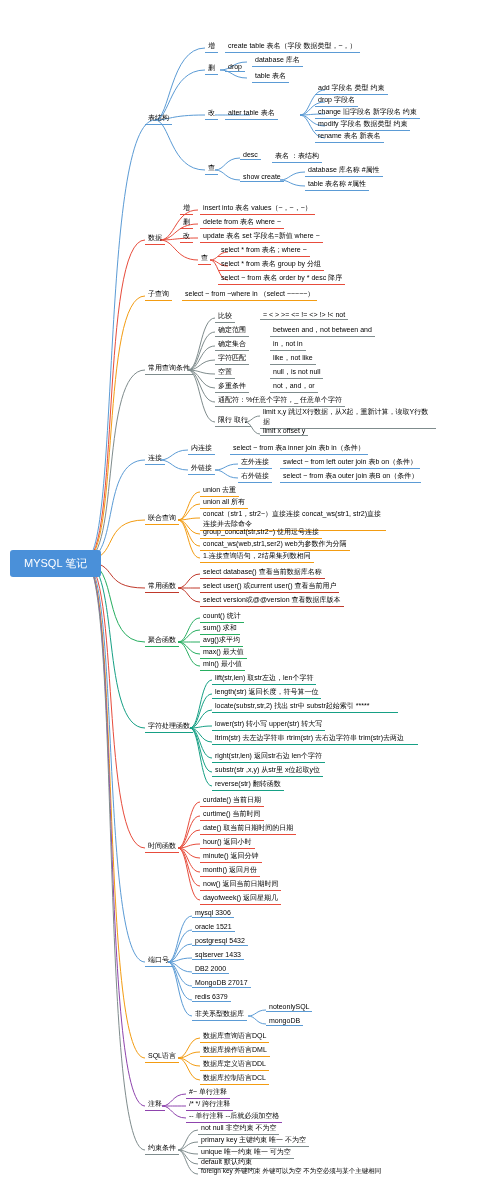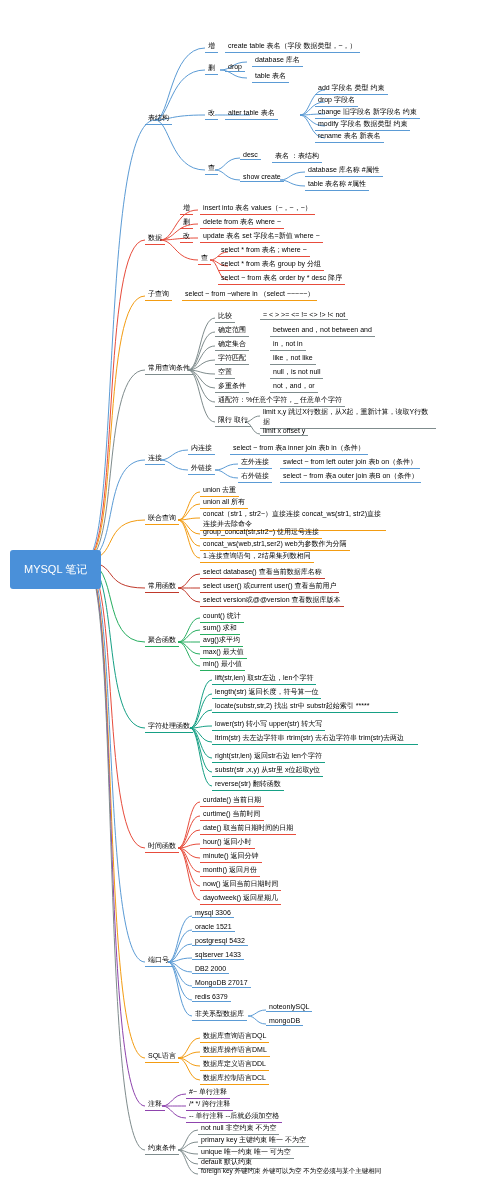--- a/index.html
+++ b/index.html
@@ -1,17 +1,17 @@
 <!DOCTYPE html>
 <html><head>
 <meta charset="utf-8">
 <style>
 body{margin:0;font-family:"Microsoft YaHei",Arial,sans-serif;font-size:8px;background:#fff;width:500px;height:1177px;overflow:hidden}
 .canvas{position:relative;width:500px;height:1177px}
-.root{position:absolute;left:10px;top:550px;background:#4a90d9;color:#fff;padding:12px 14px;border-radius:3px;font-size:11px}
+.root{position:absolute;left:10px;top:550px;background:#4a90d9;color:#fff;padding:6px 14px;border-radius:3px;font-size:11px}
 .node{position:absolute;white-space:nowrap;padding:1px 3px;font-size:7px}
 .b-blue{border-bottom:1px solid #5b9bd5}
 .b-red{border-bottom:1px solid #e74c3c}
 .b-orange{border-bottom:1px solid #f39c12}
 .b-green{border-bottom:1px solid #27ae60}
 .b-teal{border-bottom:1px solid #16a085}
 .b-purple{border-bottom:1px solid #8e44ad}
 .b-dred{border-bottom:1px solid #c0392b}
 .b-gray{border-bottom:1px solid #7f8c8d}
 svg{position:absolute;left:0;top:0;pointer-events:none}

